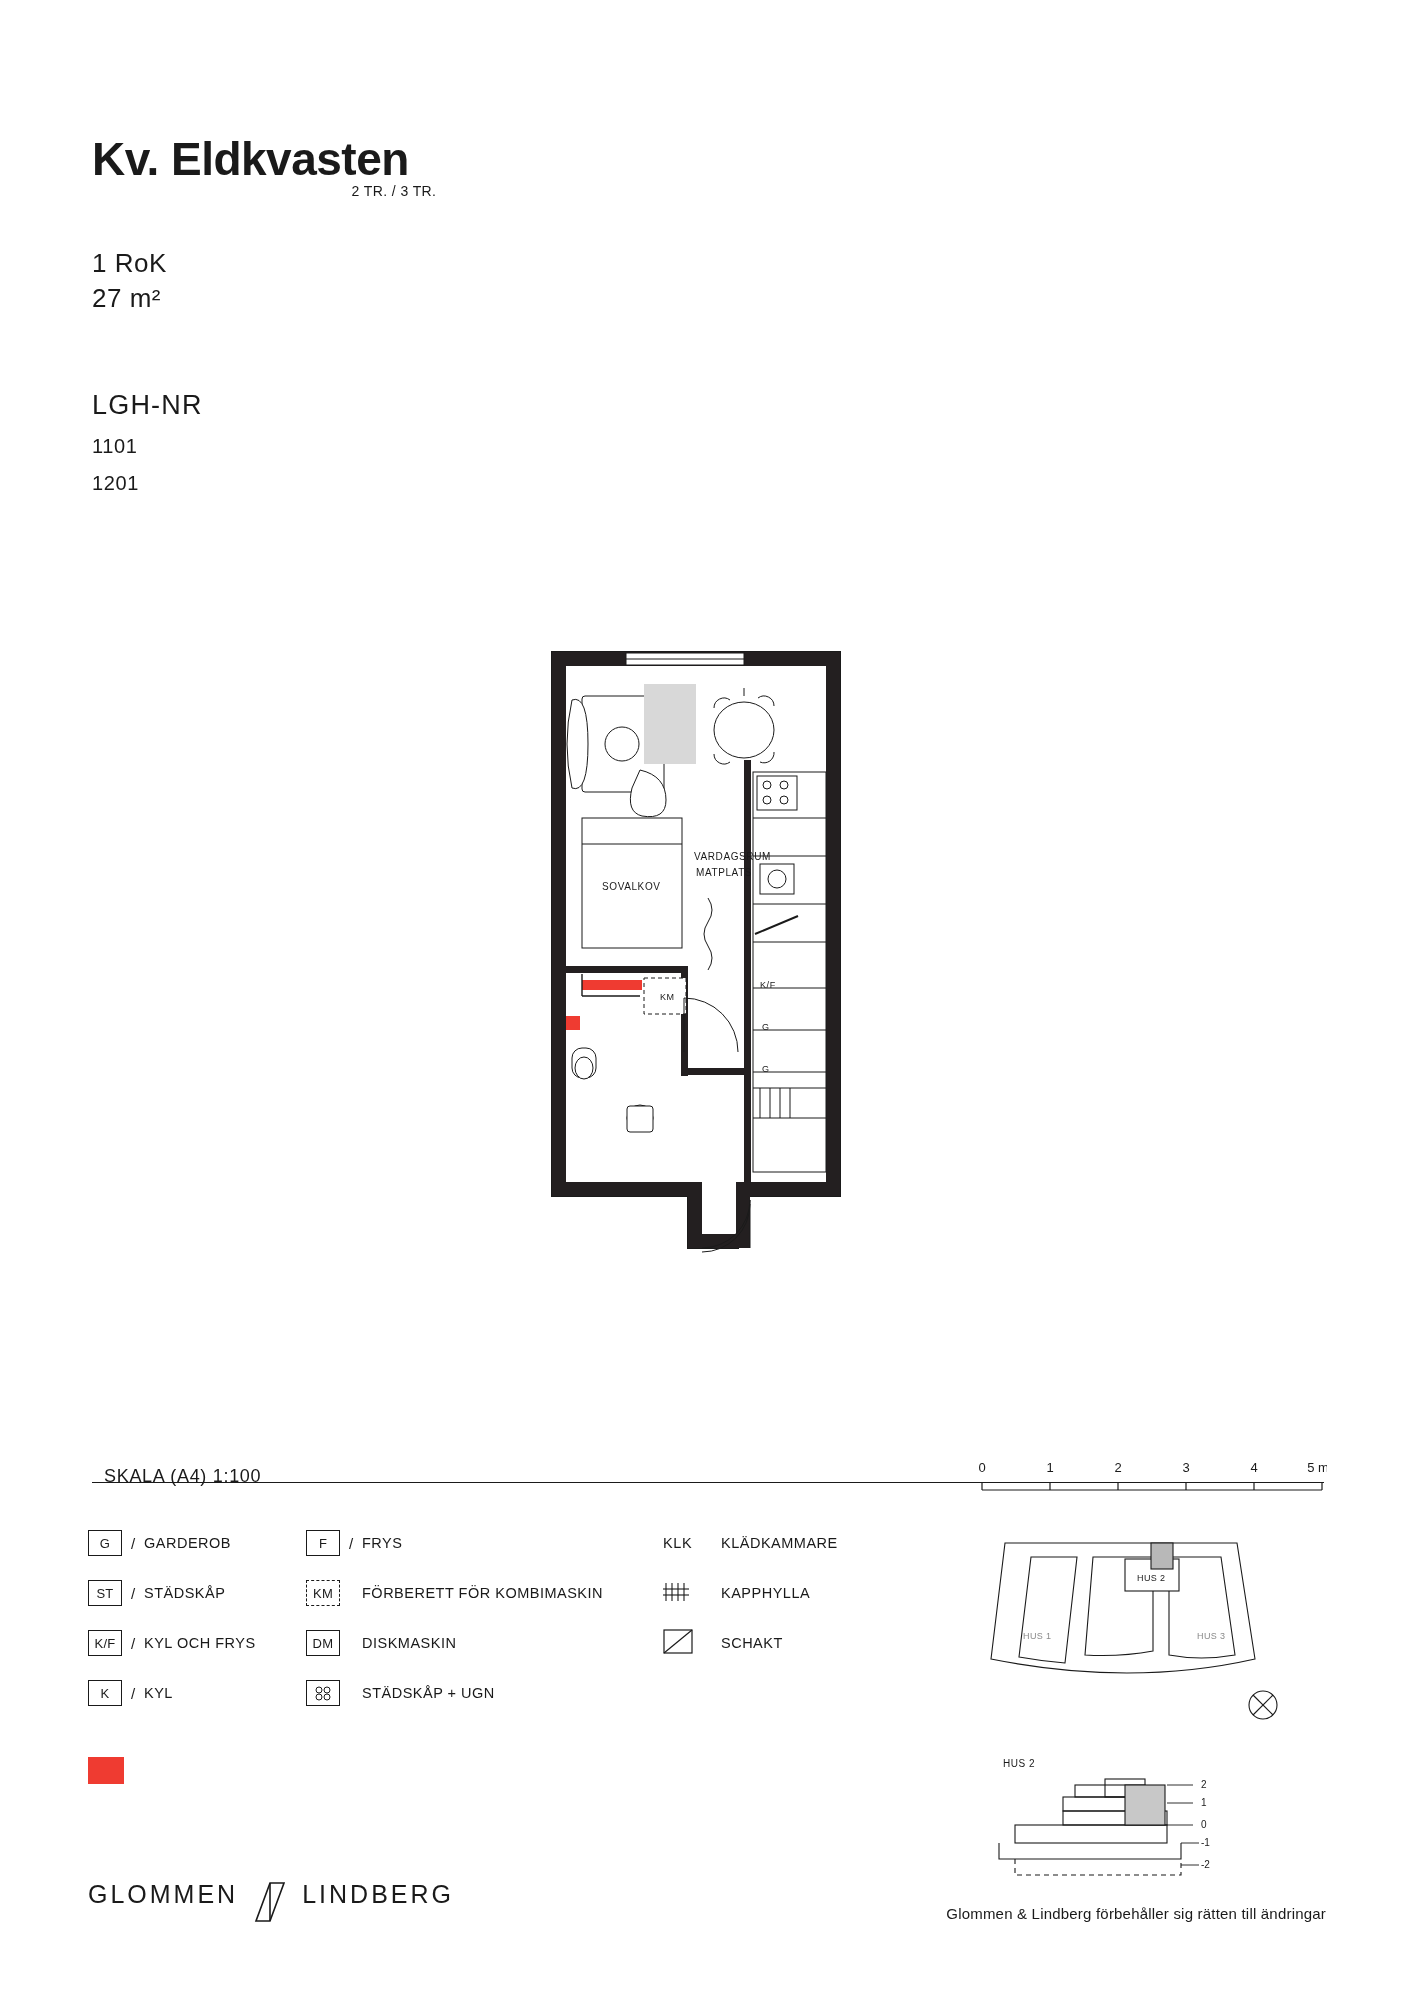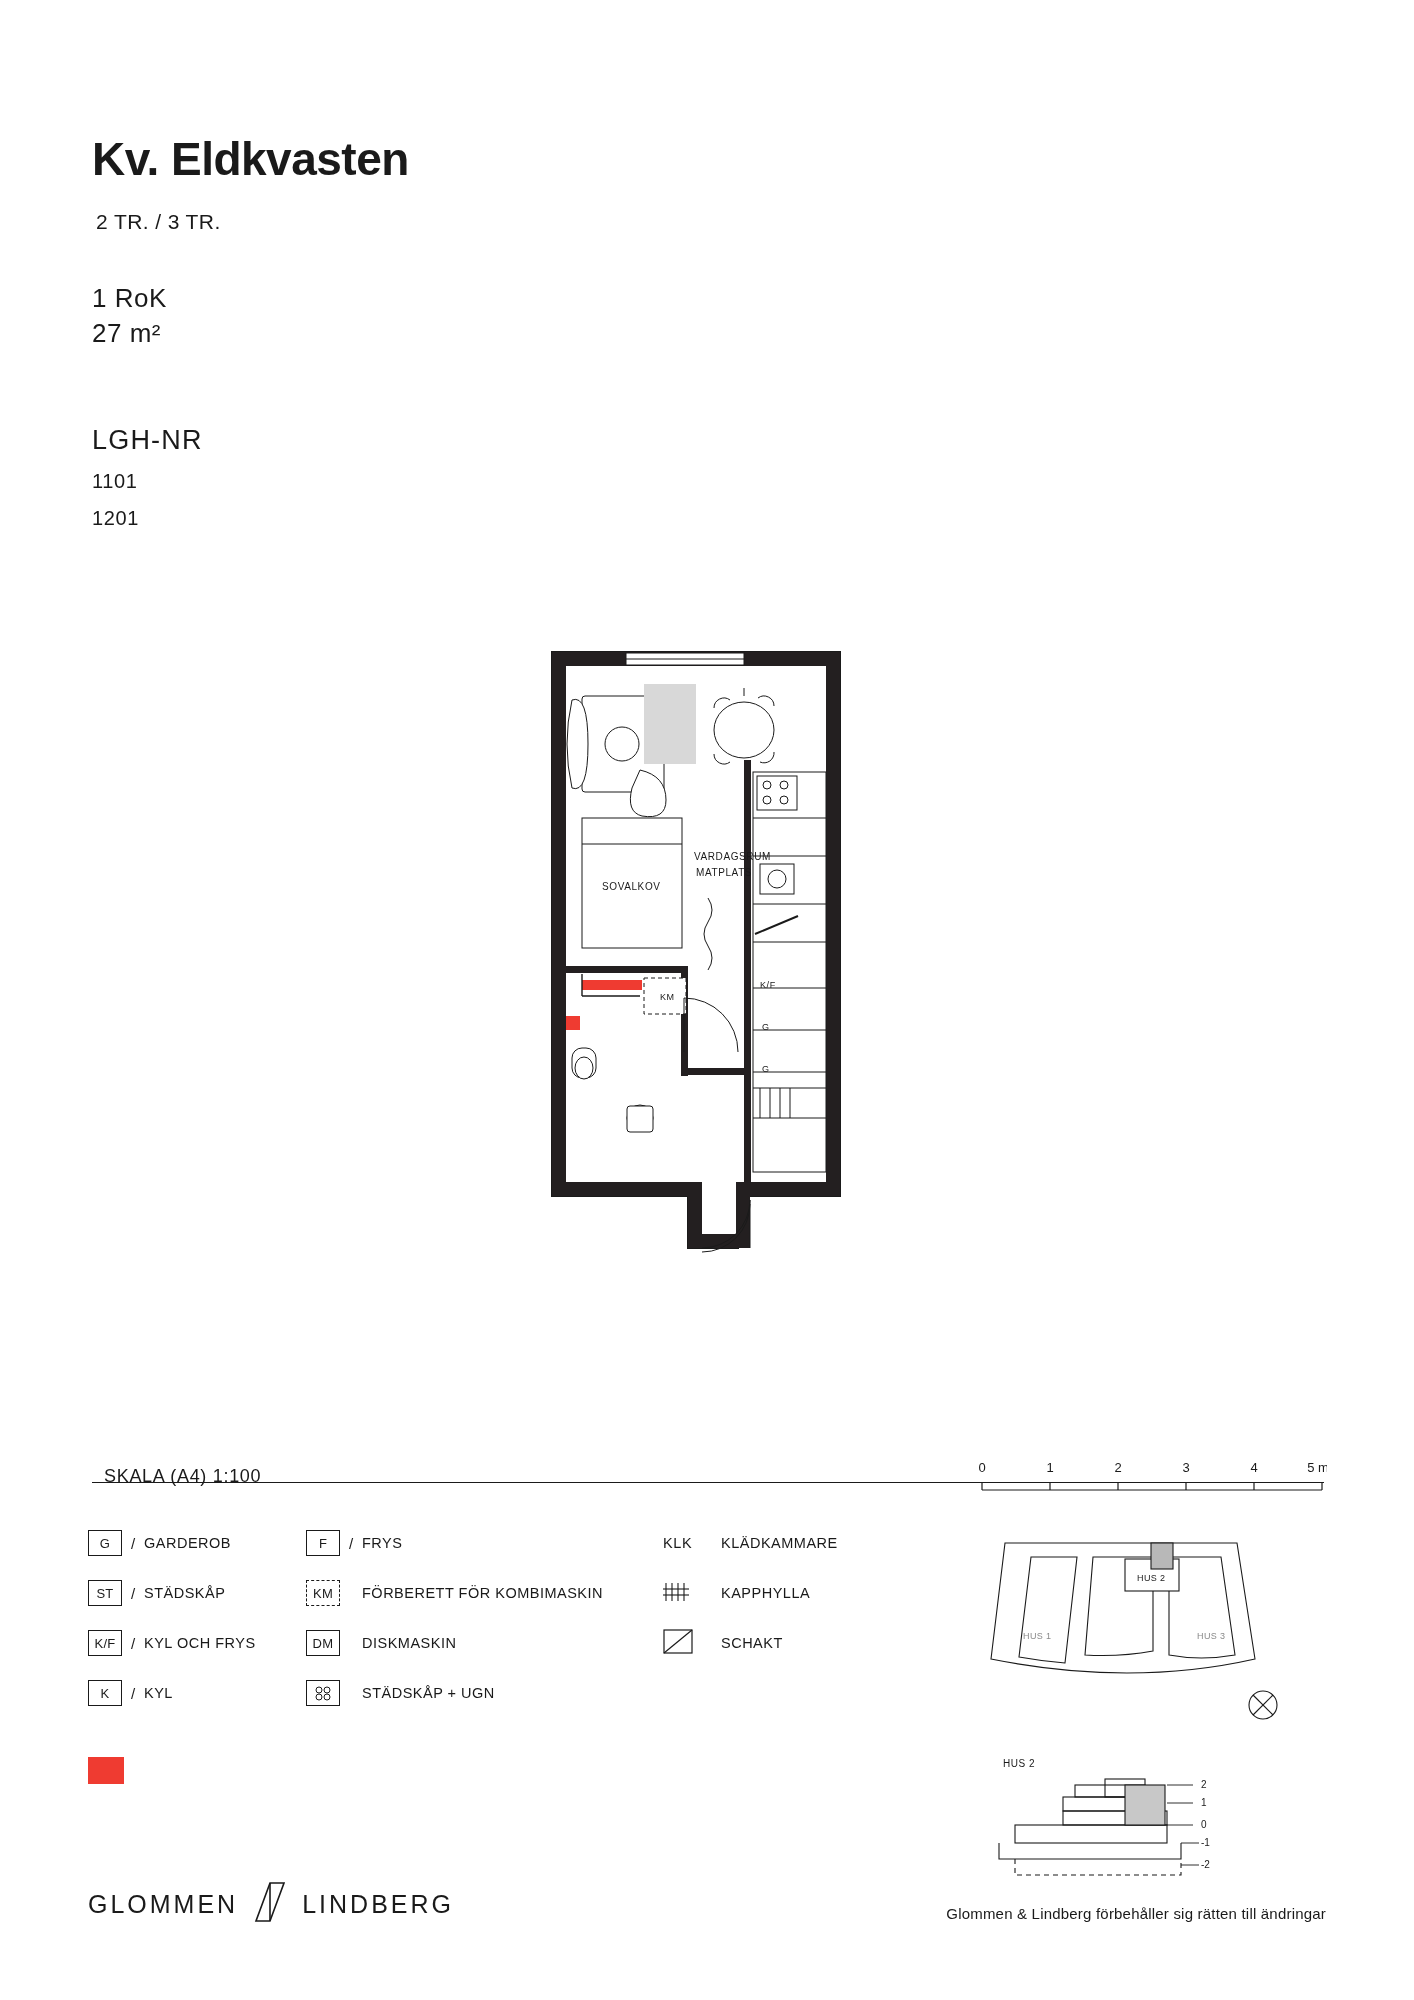--- a/index.html
+++ b/index.html
@@ -25,24 +25,24 @@
     width: 600px;
   }
   .title {
     font-size: 46px;
     font-weight: bold;
     letter-spacing: -0.5px;
     margin: 0;
     line-height: 1.05;
   }
   .floor-line {
-    font-size: 21px;
+    font-size: 14px;
     letter-spacing: 0.4px;
-    margin-top: 27px;
     margin-left: 4px;
+    text-align: center;
   }
   .rok {
     font-size: 26px;
     margin-top: 47px;
     letter-spacing: 0.5px;
     line-height: 1.35;
   }
   .area {
     font-size: 26px;
     letter-spacing: 0.5px;
@@ -173,21 +173,20 @@
     line-height: 1.45;
     letter-spacing: 0.2px;
   }
 
   
   .logo {
     position: absolute;
     left: 88px;
     top: 1880px;
     display: flex;
-    align-items: center;
   }
   .logo-text {
     font-size: 25px;
     letter-spacing: 3px;
     font-weight: 500;
   }
   .logo-mark { margin: 0 12px; }
 
   
   .site-plan {

